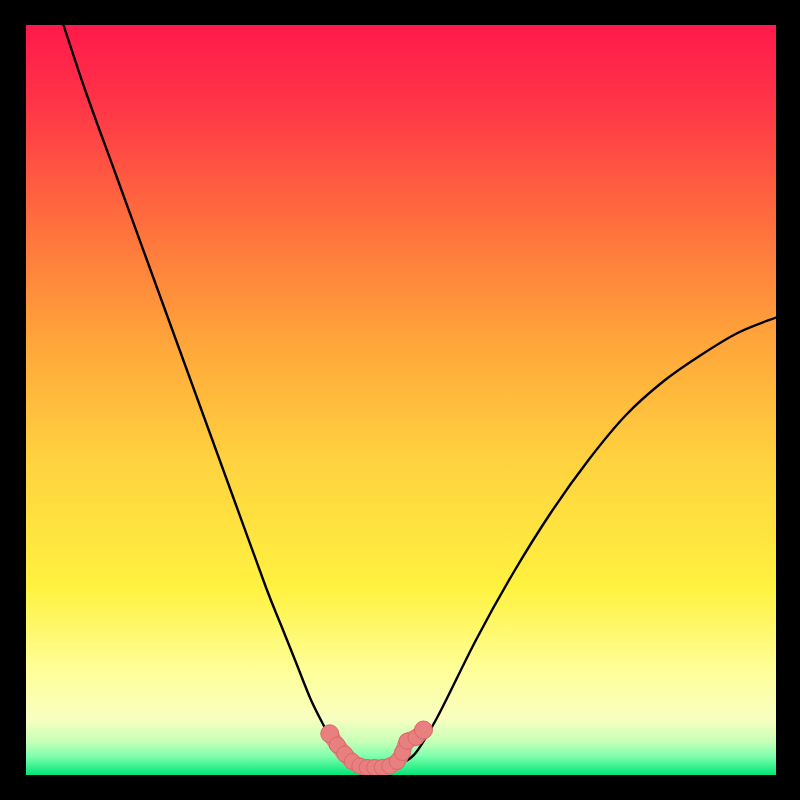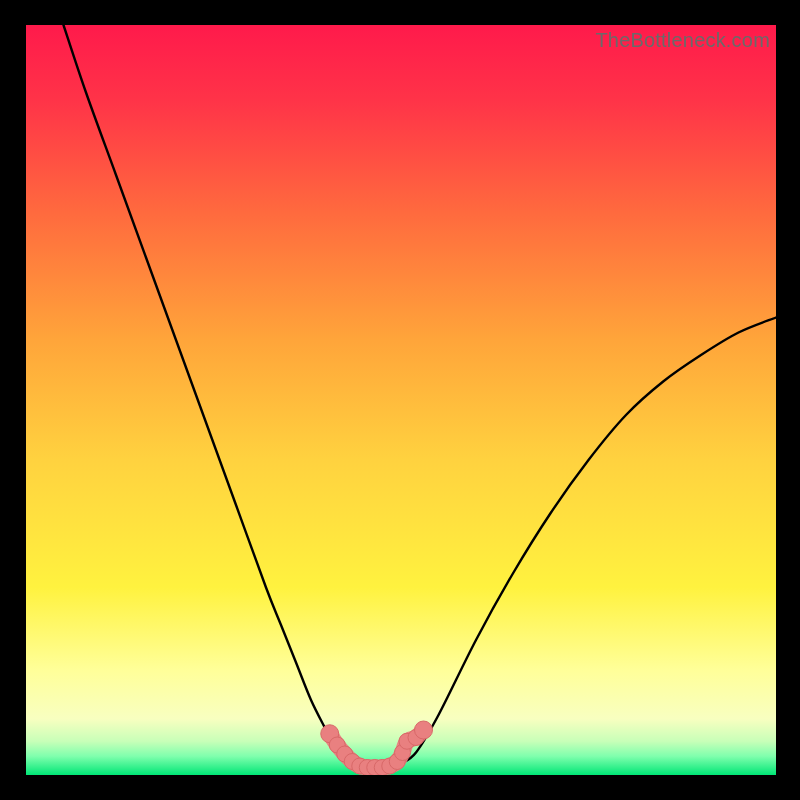--- a/index.html
+++ b/index.html
@@ -35,21 +35,20 @@
     letter-spacing: 0.2px;
     z-index: 10;
   }
   svg { display: block; }
 </style>
 </head>
 <body>
 
 <div class="frame">
   <div class="plot">
-    <div class="watermark">TheBottleneck.com</div>
     <svg id="chart-svg" width="750" height="750" viewBox="0 0 750 750">
       <defs>
         <linearGradient id="bg-grad" x1="0" y1="0" x2="0" y2="1">
             <stop offset="0%" stop-color="#ff1a4b"></stop>
             <stop offset="10%" stop-color="#ff3348"></stop>
             <stop offset="25%" stop-color="#ff6a3e"></stop>
             <stop offset="42%" stop-color="#ffa53a"></stop>
             <stop offset="57.99999999999999%" stop-color="#ffd23f"></stop>
             <stop offset="75%" stop-color="#fff23f"></stop>
             <stop offset="86%" stop-color="#ffff99"></stop>

